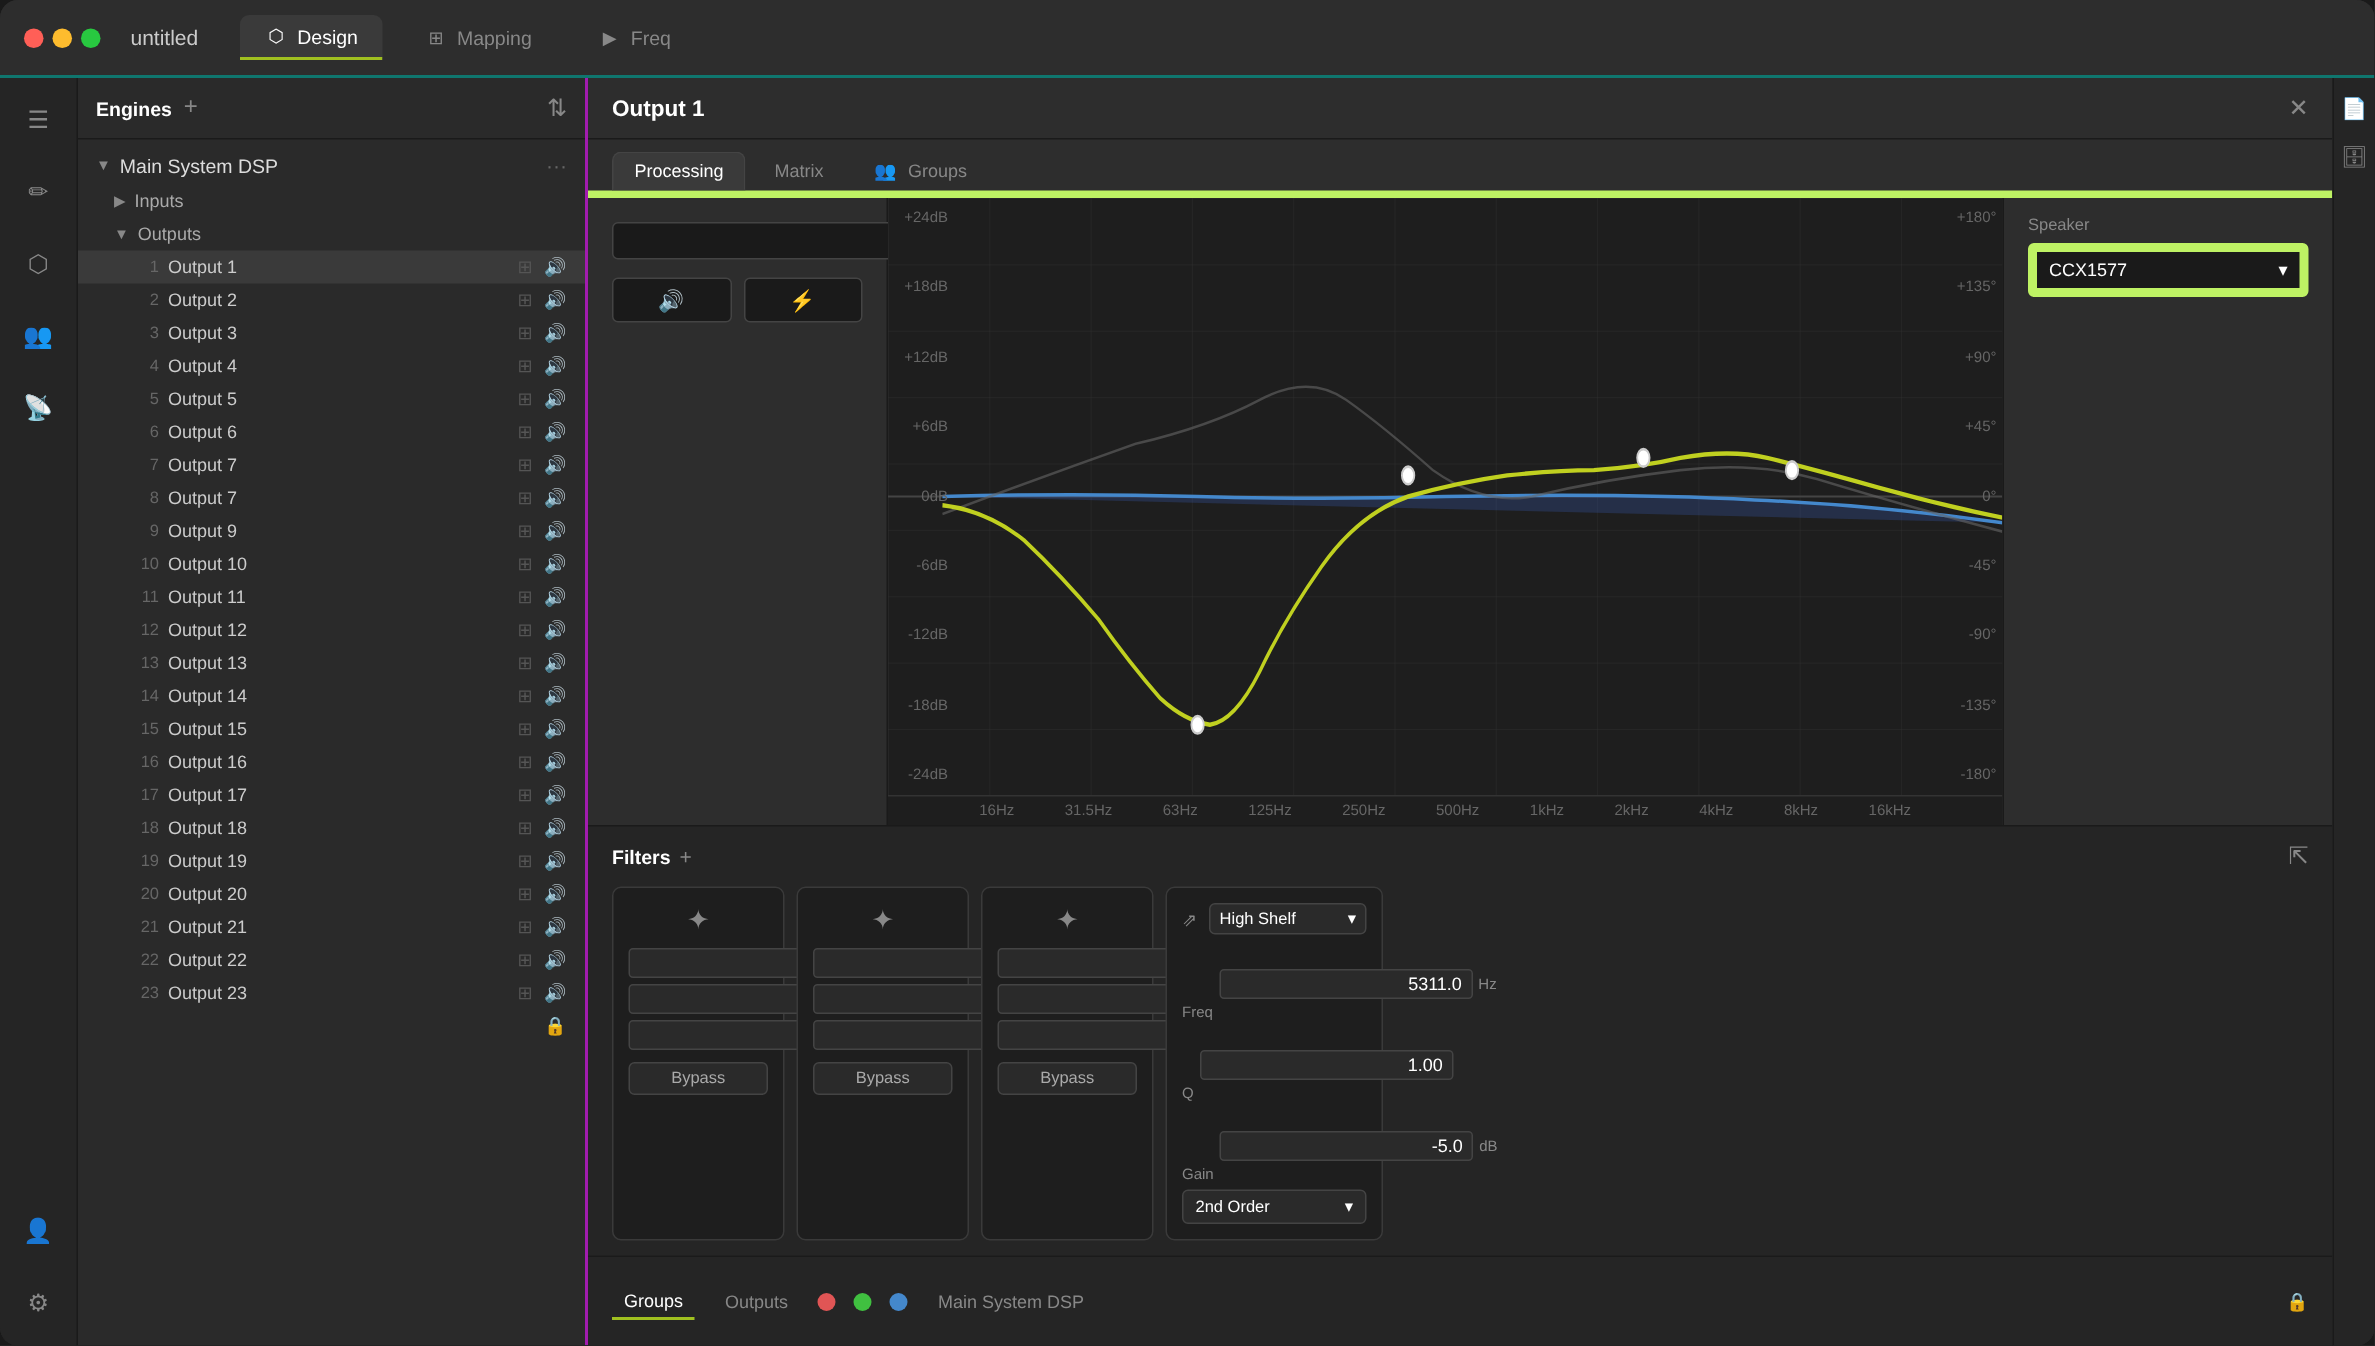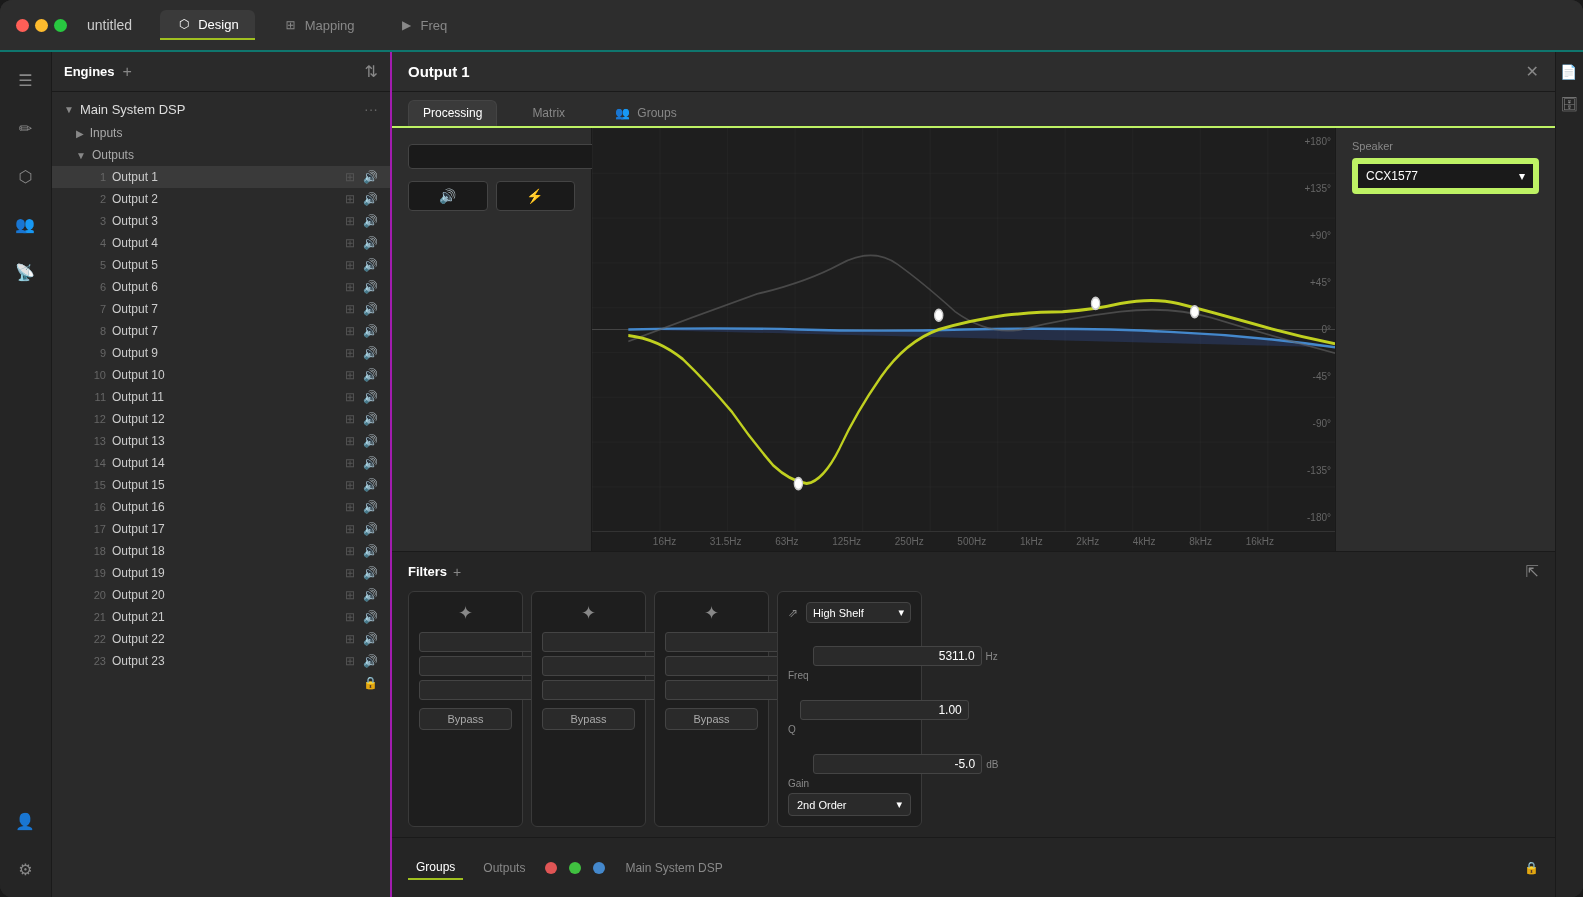--- a/index.html
+++ b/index.html
@@ -255,22 +255,22 @@
     }
     .panel-close {
       color: #888;
       cursor: pointer;
       font-size: 16px;
     }
 
     .panel-tabs {
       display: flex;
       padding: 8px 16px 0;
-      gap: 20px;
-      border-bottom: 2px solid #bef264;
+      gap: 4px;
+      border-bottom: 5px solid #bef264;
     }
     .panel-tab {
       padding: 5px 14px;
       border-radius: 6px 6px 0 0;
       font-size: 12px;
       cursor: pointer;
       color: #888;
       border: 1px solid transparent;
     }
     .panel-tab.active {
@@ -977,20 +977,31 @@
 
                 <circle cx="250" cy="300" r="5" fill="white" stroke="#ccc" stroke-width="1.5"></circle>
 
                 <circle cx="420" cy="158" r="5" fill="white" stroke="#ccc" stroke-width="1.5"></circle>
 
                 <circle cx="610" cy="148" r="5" fill="white" stroke="#ccc" stroke-width="1.5"></circle>
 
                 <circle cx="730" cy="155" r="5" fill="white" stroke="#ccc" stroke-width="1.5"></circle>
               </svg>
 
+              <div class="eq-y-labels">
+                <span class="eq-y-label">+24dB</span>
+                <span class="eq-y-label">+18dB</span>
+                <span class="eq-y-label">+12dB</span>
+                <span class="eq-y-label">+6dB</span>
+                <span class="eq-y-label">0dB</span>
+                <span class="eq-y-label">-6dB</span>
+                <span class="eq-y-label">-12dB</span>
+                <span class="eq-y-label">-18dB</span>
+                <span class="eq-y-label">-24dB</span>
+              </div>
 
               <div class="eq-y-labels-right">
                 <span class="eq-y-label-right">+180°</span>
                 <span class="eq-y-label-right">+135°</span>
                 <span class="eq-y-label-right">+90°</span>
                 <span class="eq-y-label-right">+45°</span>
                 <span class="eq-y-label-right">0°</span>
                 <span class="eq-y-label-right">-45°</span>
                 <span class="eq-y-label-right">-90°</span>
                 <span class="eq-y-label-right">-135°</span>

